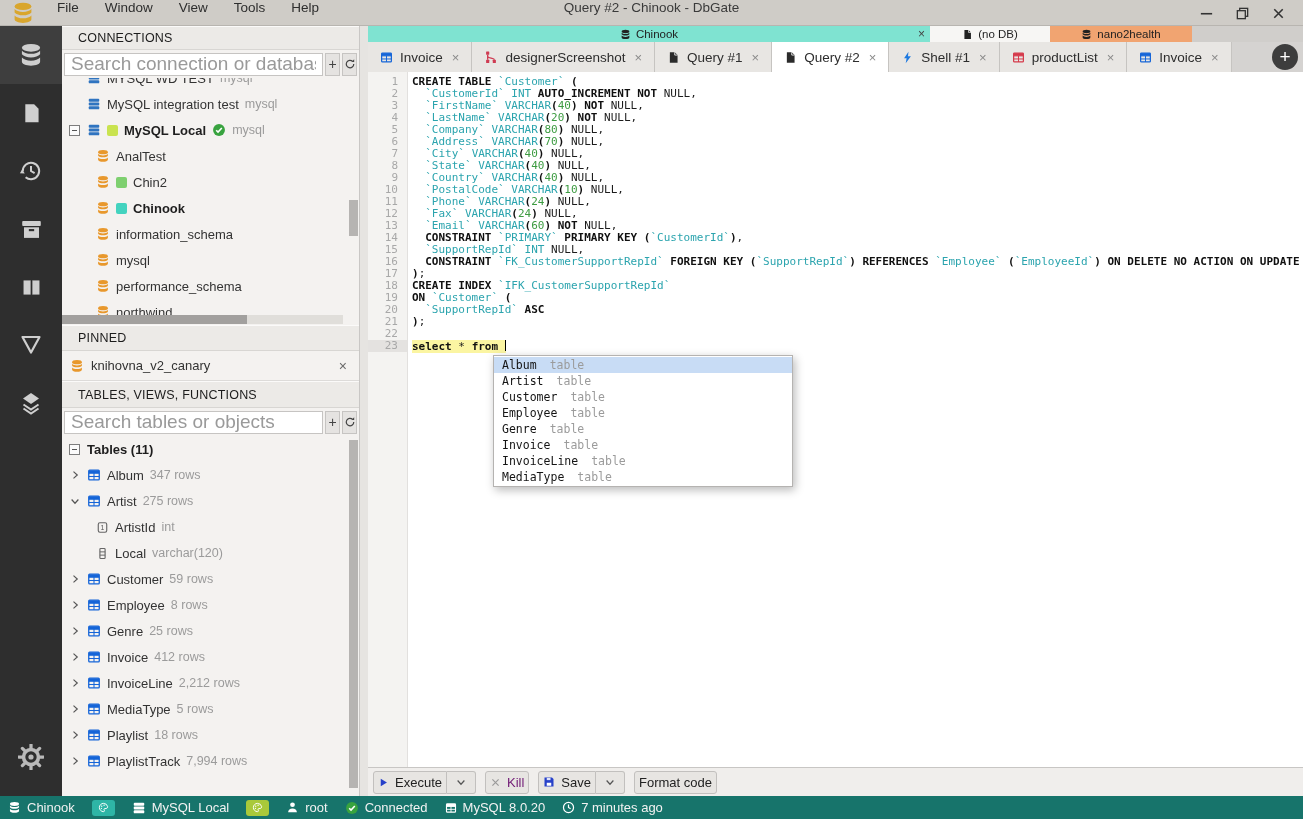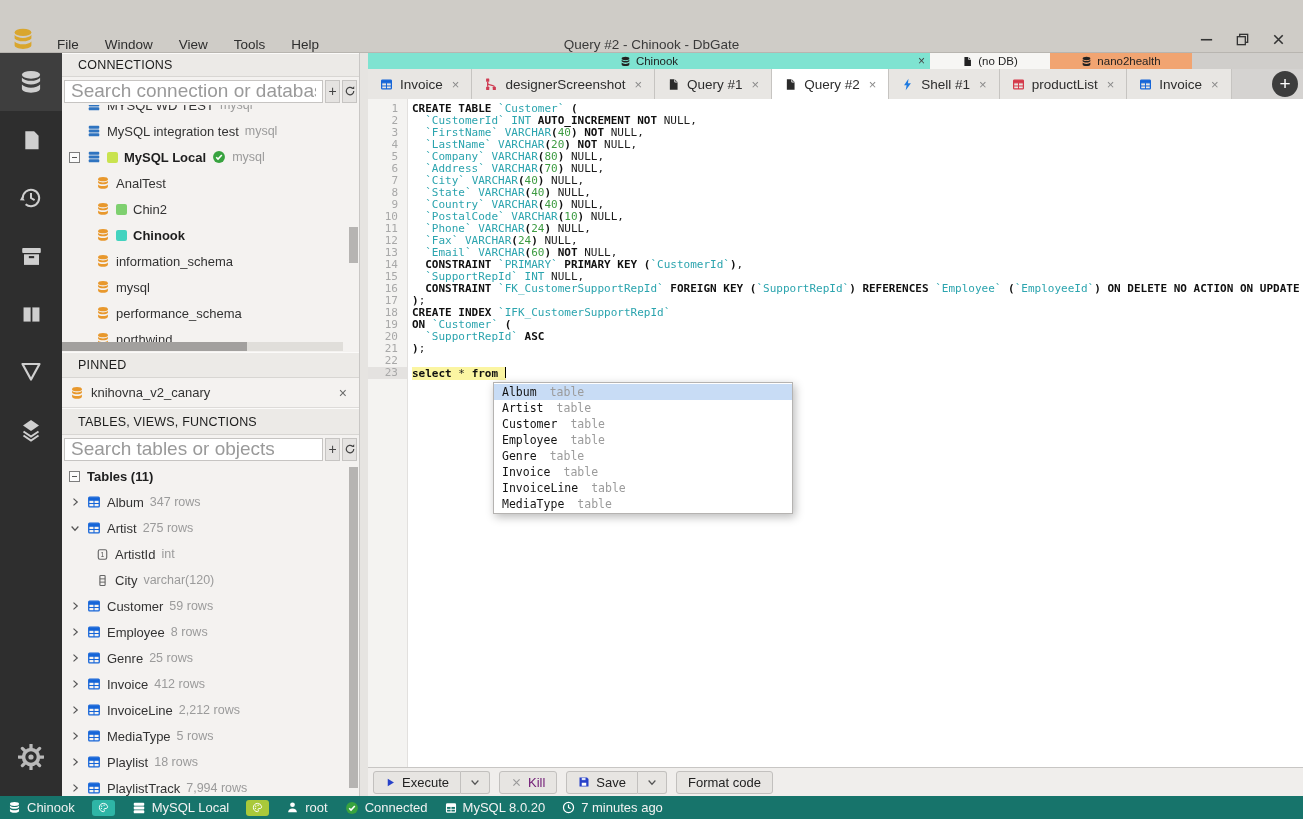--- a/index.html
+++ b/index.html
@@ -2,21 +2,21 @@
 <html><head>
 <meta charset="utf-8">
 <style>
   * { box-sizing: border-box; margin: 0; padding: 0; }
   html,body { background:#888; }
   body { font-family: "Liberation Sans", sans-serif; }
   #app { width:1303px; height:819px; position:relative; overflow:hidden; background:#fff;
          display:flex; flex-direction:column; }
 
   
-  .menubar { height:53px; background:#cfccc7; display:flex; align-items:flex-end; position:relative;
+  .menubar { height:26px; background:#cfccc7; display:flex; align-items:flex-start; position:relative;
              flex:none; border-bottom:1px solid #b8b5b0; }
   .logo { width:26px; height:26px; margin:0 8px 0 10px; display:flex; align-items:center; justify-content:center; }
   .menu-item { padding:0 13px; font-size:13.5px; color:#2e2e2e; height:100%; display:flex; align-items:center; cursor:default; }
   .win-title { position:absolute; left:0; right:0; text-align:center; font-size:13.5px; color:#3a3a3a; pointer-events:none; }
   .win-controls { margin-left:auto; display:flex; align-items:center; gap:10px; padding-right:12px; z-index:2; }
   .win-btn { width:26px; height:26px; display:flex; align-items:center; justify-content:center; }
 
   .mid { flex:1; display:flex; min-height:0; }
 
   
@@ -90,21 +90,21 @@
         box-shadow:2px 3px 9px rgba(0,0,0,.28); padding:1px 0; z-index:5; }
   .ac-item { height:16px; display:flex; align-items:center; gap:13px; padding:0 8px;
              font:11.5px "DejaVu Sans Mono", monospace; color:#141414; }
   .ac-item.sel { background:#c8dcf5; }
   .ac-kind { color:#9b9b9b; }
 
   
   .toolbar { height:29px; background:#f0eeec; border-top:1px solid #c8c6c4; display:flex; align-items:center;
              padding:0 5px; gap:9px; flex:none; }
   .split { display:flex; }
-  .btn { height:23px; display:inline-flex; align-items:center; gap:6px; padding:0 11px;
+  .btn { height:23px; display:inline-flex; align-items:center; gap:6px; padding:0 4px;
          background:#e7e5e2; border:1px solid #c2c0be; border-radius:3px; font-size:13px; color:#222; }
   .split .btn:first-child { border-radius:3px 0 0 3px; }
   .split .btn.dd { border-radius:0 3px 3px 0; border-left:none; padding:0 8px; }
   .btn.disabled { color:#701a75; }
 
   
   .statusbar { height:23px; background:#17746b; display:flex; align-items:center; padding:0 8px; flex:none; }
   .st-item { display:flex; align-items:center; gap:6px; margin-right:17px; font-size:13px; color:#f2f2f2; white-space:nowrap; }
   .st-badge { width:23px; height:16px; border-radius:3px; display:flex; align-items:center; justify-content:center; }
 </style>
@@ -460,21 +460,21 @@
             <span class="lbl">ArtistId</span>
             <span class="sub">int</span>
           </div>
           <div class="row ind">
             <span class="icon">
               <svg viewBox="0 0 16 16" width="13" height="13">
                 <rect x="4.8" y="1.8" width="6.4" height="12.4" rx="1" fill="none" stroke="#666" stroke-width="1.4"></rect>
                 <path d="M4.8 6h6.4M4.8 10h6.4" stroke="#666" stroke-width="1.2"></path>
               </svg>
             </span>
-            <span class="lbl">City</span>
+            <span class="lbl">Local</span>
             <span class="sub">varchar(120)</span>
           </div>
           <div class="row">
             <span class="slot">
               <svg viewBox="0 0 16 16" width="12" height="12">
                 <path d="M6 3.5 11 8l-5 4.5" fill="none" stroke="#555" stroke-width="1.6"></path>
               </svg>
             </span>
             <span class="icon">
               <svg viewBox="0 0 16 16" width="14" height="14">

